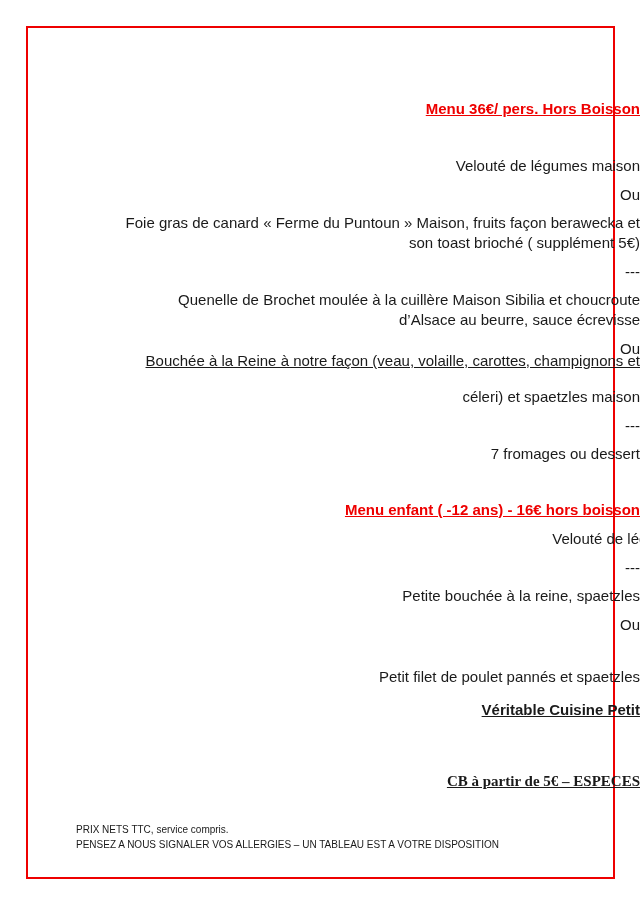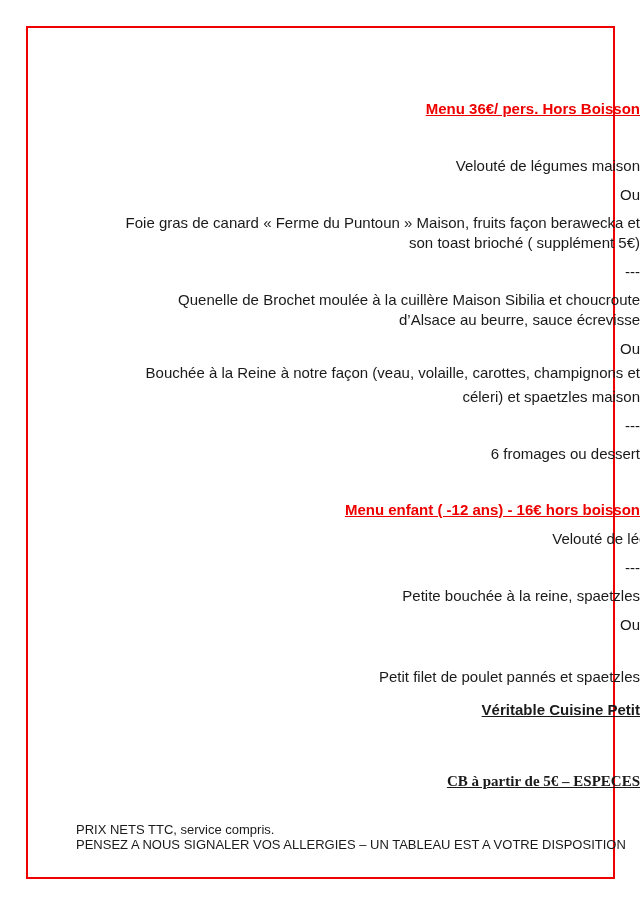--- a/index.html
+++ b/index.html
@@ -4,41 +4,41 @@
 <style>
   html, body { margin:0; padding:0; background:#ffffff; }
   body { width:640px; height:905px; position:relative; overflow:hidden;
          font-family:"Liberation Sans", "DejaVu Sans", sans-serif; color:#1a1a1a; }
   .frame { position:absolute; left:26px; top:26px; width:585px; height:849px;
            border:2px solid #ee0000; box-sizing:content-box; }
   .line { position:absolute; left:0; width:640px; text-align:right; font-size:15px; line-height:18px; }
   .red { color:#ee0000; font-weight:bold; text-decoration:underline; text-decoration-color:#ee0000; }
   .bold-u { font-weight:bold; text-decoration:underline; color:#1a1a1a; }
   .b { font-weight:normal; }
-  .footer { position:absolute; left:76px; font-size:13px; line-height:14px; color:#1a1a1a; text-align:left; }
+  .footer { position:absolute; left:76px; font-size:10px; line-height:14px; color:#1a1a1a; text-align:left; }
 </style>
 </head>
 <body>
 
 <div class="frame"></div>
 
 <div class="line red" style="top:100px;">Menu 36€/ pers. Hors Boisson</div>
 
 <div class="line" style="top:157px;">Velouté de légumes maison</div>
 <div class="line" style="top:186px;">Ou</div>
 <div class="line" style="top:214px;">Foie gras de canard « Ferme du Puntoun » Maison, fruits façon berawecka et</div>
 <div class="line" style="top:234px;"><span>son toast brioché </span><span class="b">( supplément 5€)</span></div>
 <div class="line" style="top:263px;">---</div>
 <div class="line" style="top:291px;">Quenelle de Brochet moulée à la cuillère Maison Sibilia et choucroute</div>
 <div class="line" style="top:311px;">d’Alsace au beurre, sauce écrevisse</div>
 <div class="line" style="top:340px;">Ou</div>
-<div class="line" style="top:364px;">Bouchée à la Reine à notre façon (veau, volaille, carottes, champignons et</div>
+<div class="line" style="top:352px;text-decoration:underline;">Bouchée à la Reine à notre façon (veau, volaille, carottes, champignons et</div>
 <div class="line" style="top:388px;">céleri) et spaetzles maison</div>
 <div class="line" style="top:417px;">---</div>
-<div class="line" style="top:445px;">6 fromages ou dessert</div>
+<div class="line" style="top:445px;">7 fromages ou dessert</div>
 
 <div class="line red" style="top:501px;">Menu enfant ( -12 ans) - 16€ hors boisson</div>
 <div class="line" style="top:530px;padding-left:44px;">Velouté de légumes</div>
 <div class="line" style="top:559px;">---</div>
 <div class="line" style="top:587px;">Petite bouchée à la reine, spaetzles</div>
 <div class="line" style="top:616px;">Ou</div>
 <div class="line" style="top:668px;">Petit filet de poulet pannés et spaetzles</div>
 
 <div class="line bold-u" style="top:701px;">Véritable Cuisine Petit</div>
 <div class="line bold-u" style="top:772px;font-family:Liberation Serif, serif;">CB à partir de 5€ – ESPECES</div>

